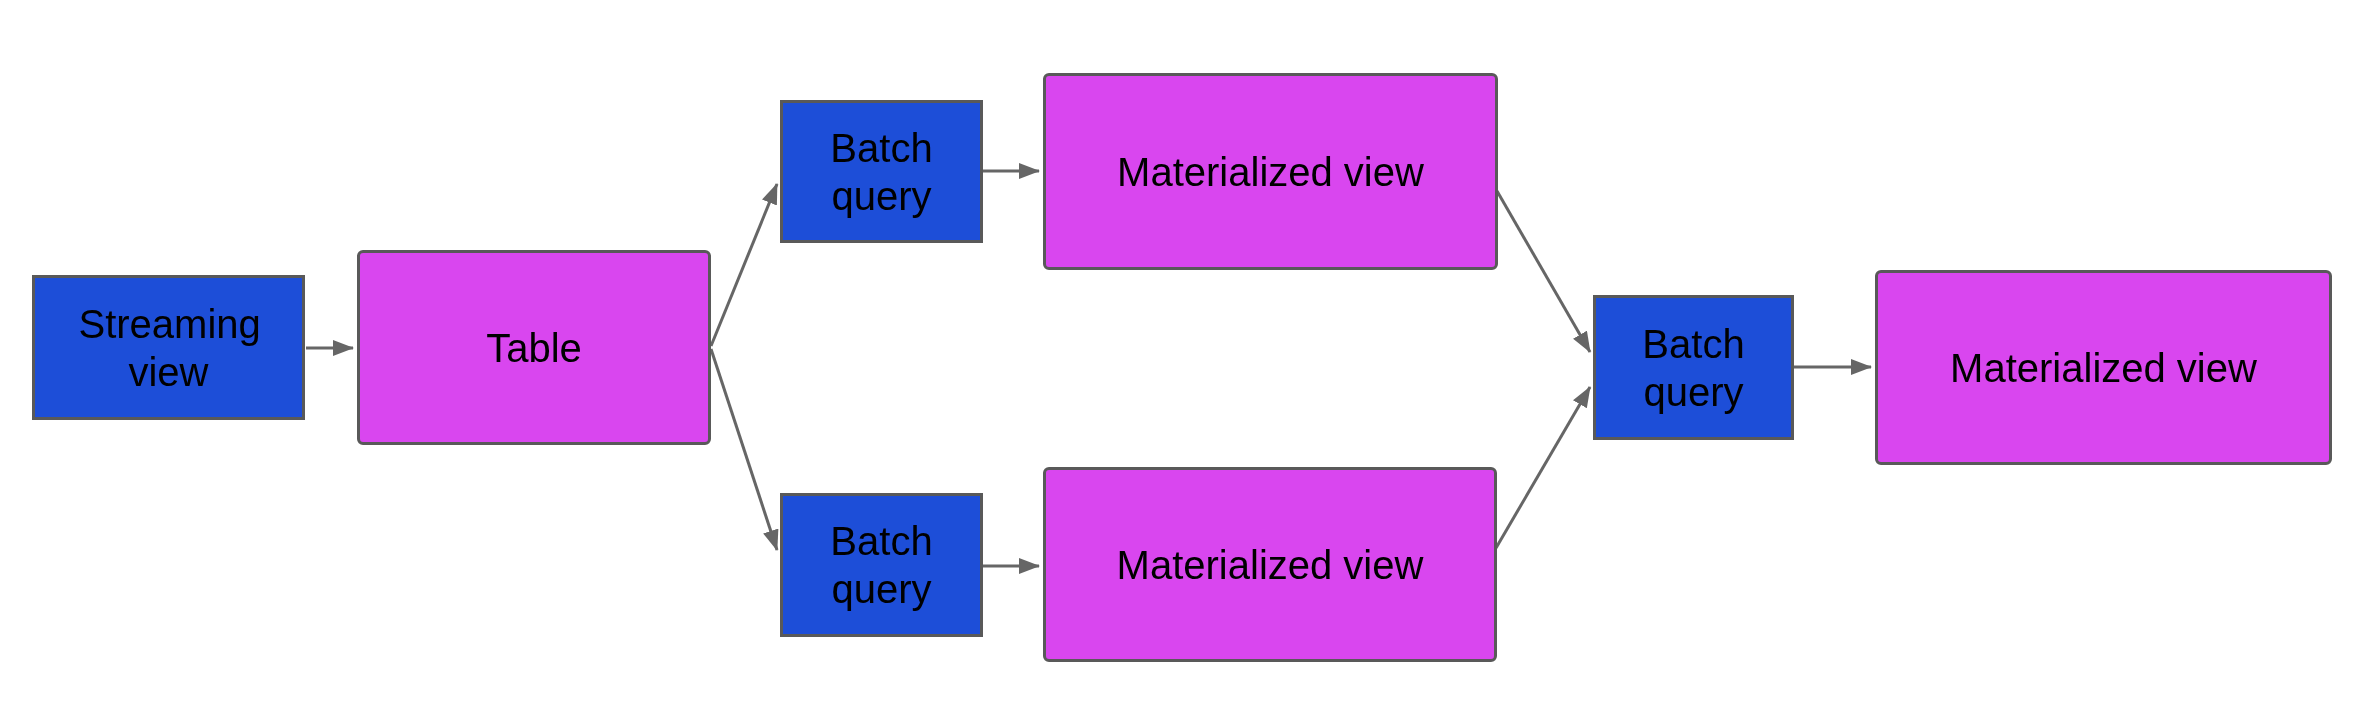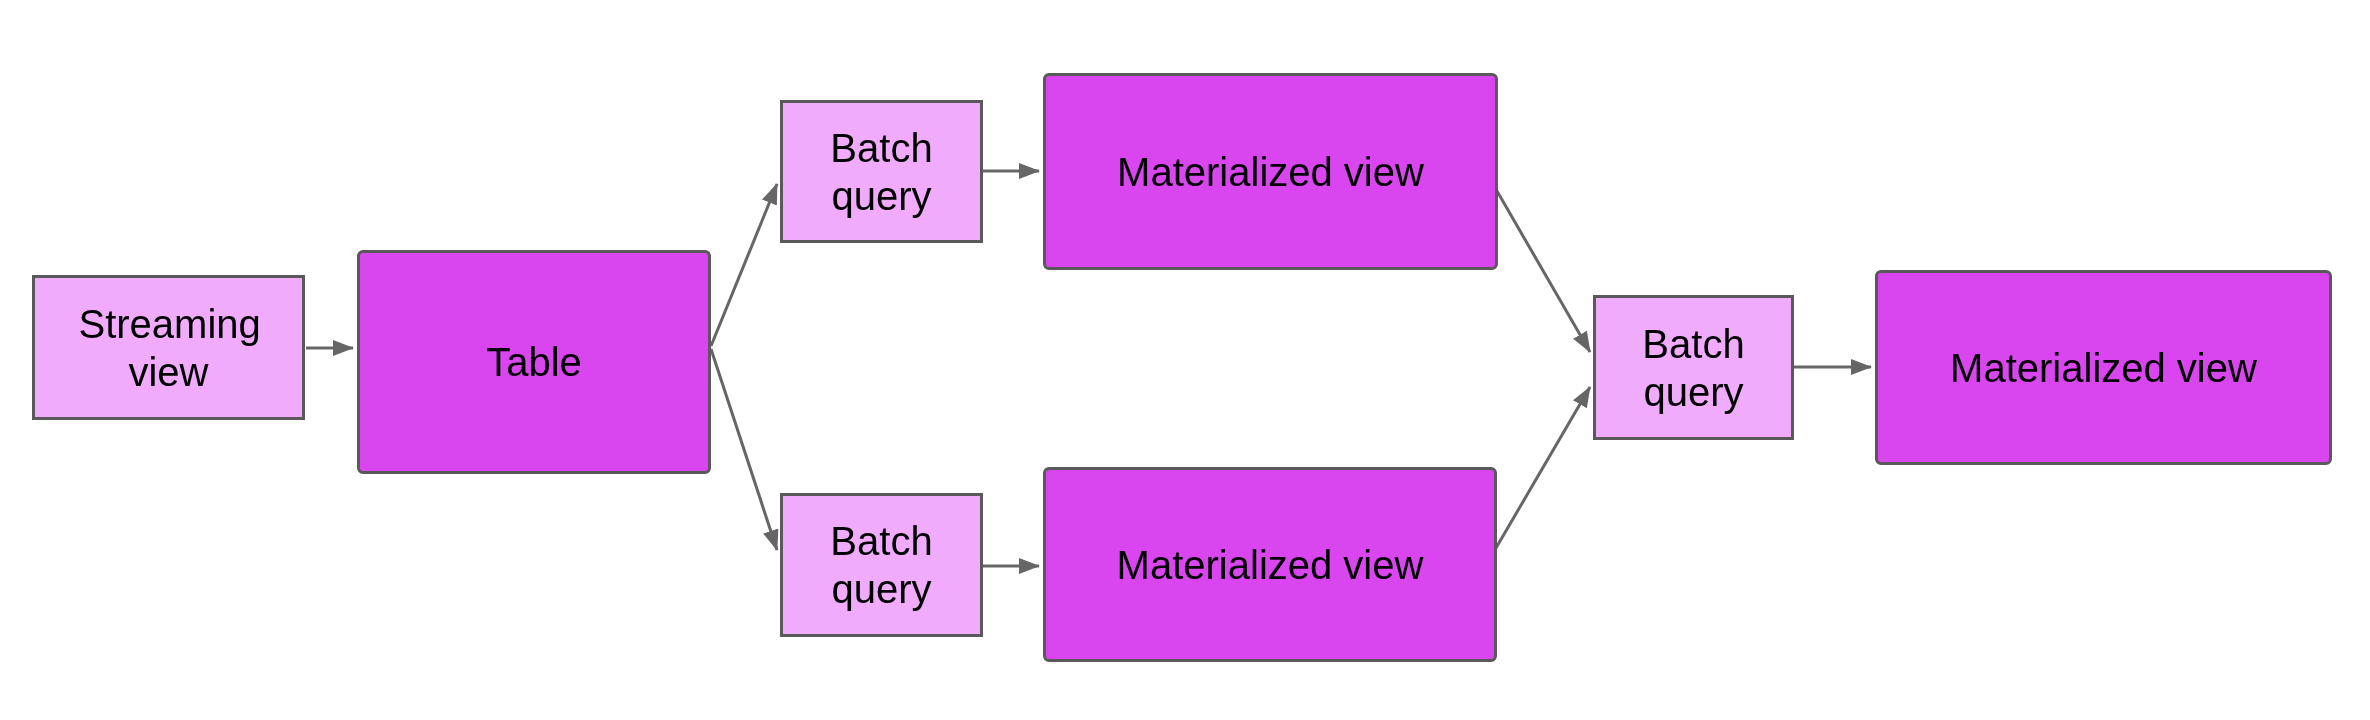--- a/index.html
+++ b/index.html
@@ -25,26 +25,26 @@
     display: flex;
     align-items: center;
     justify-content: center;
     text-align: center;
     border: 3px solid #595959;
     font-size: 40px;
     line-height: 1.2;
     color: #000000;
   }
   .node .label { display: block; }
-  .query   { background: #f0abfc; border-radius: 0; }
+  .query   { background: #1d4ed8; border-radius: 0; }
   .dataset { background: #d946ef; border-radius: 6px; }
 
   
   .n-streaming   { left: 32px;   top: 275px; width: 273px; height: 145px; }
-  .n-table       { left: 357px;  top: 250px; width: 354px; height: 224px; }
+  .n-table       { left: 357px;  top: 250px; width: 354px; height: 195px; }
   .n-bq-top      { left: 780px;  top: 100px; width: 203px; height: 143px; }
   .n-mv-top      { left: 1043px; top: 73px;  width: 455px; height: 197px; }
   .n-bq-bottom   { left: 780px;  top: 493px; width: 203px; height: 144px; }
   .n-mv-bottom   { left: 1043px; top: 467px; width: 454px; height: 195px; }
   .n-bq-merge    { left: 1593px; top: 295px; width: 201px; height: 145px; }
   .n-mv-final    { left: 1875px; top: 270px; width: 457px; height: 195px; }
 
   
   .n-streaming .label, .n-bq-top .label, .n-bq-bottom .label, .n-bq-merge .label {
     width: 180px;

